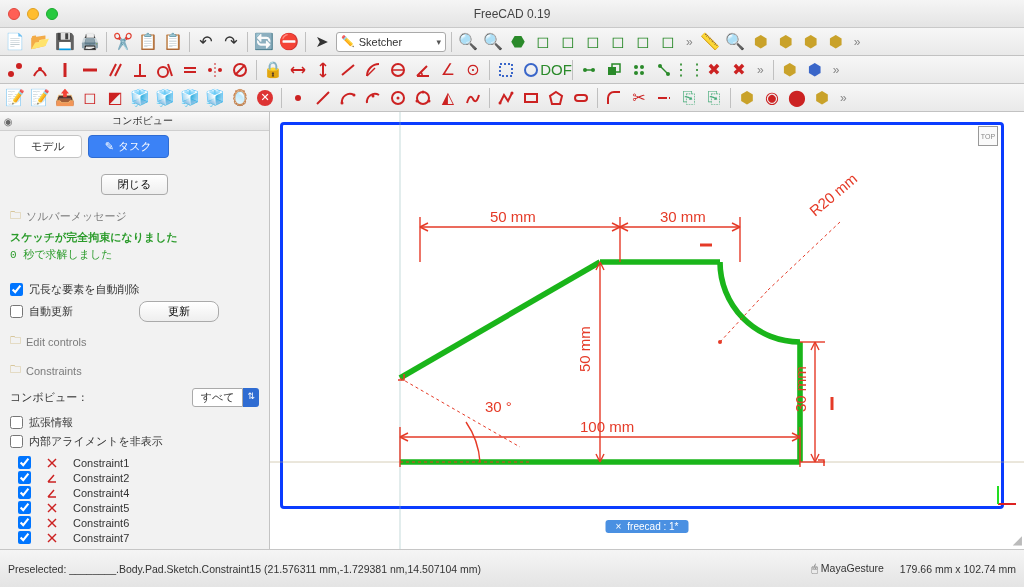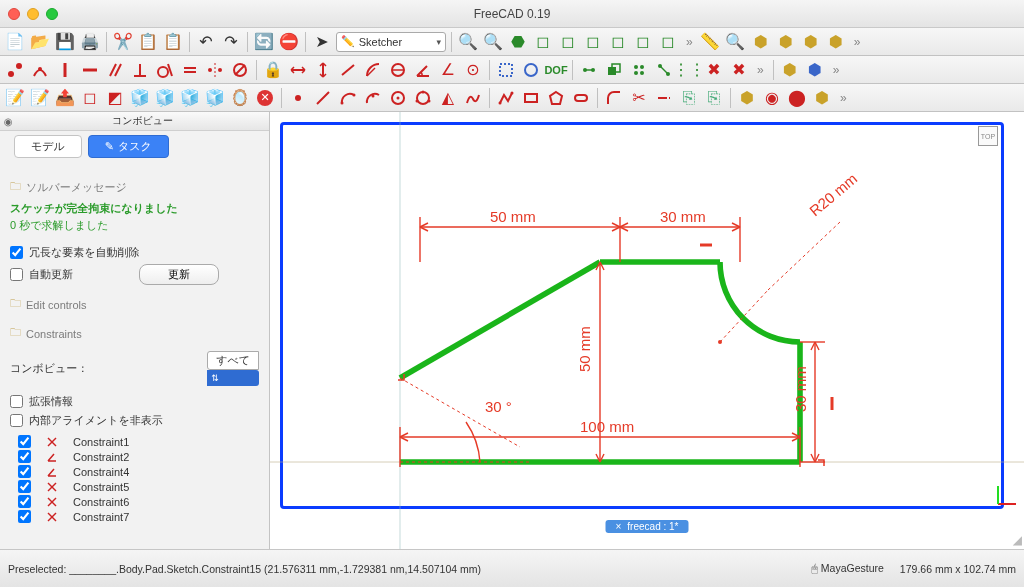--- a/index.html
+++ b/index.html
@@ -31,21 +31,21 @@
 .panel-title .lbl { flex:1; }
 .panel-tabs { display:flex; padding:4px 14px; gap: 6px; }
 .ptab { padding: 3px 16px; border-radius: 4px; background:#fff; border:1px solid #c4c4c4; font-size:11px; }
 .ptab.active { background: #3b82f6; color:#fff; border-color:#2f6cd2; }
 .panel-body { flex:1; overflow:auto; padding: 6px 10px; font-size:11px; }
 .close-box { text-align:center; margin: 6px 0 12px; }
 .close-btn { padding: 2px 16px; border:1px solid #aaa; border-radius:4px; background:linear-gradient(#fff,#eee); font-size:11px; }
 .sect-head { color:#7c7c7c; margin: 10px 0 4px; display:flex; align-items:center; gap:5px; }
 .sect-head .folder { color:#c0a050; }
 .solver-ok { color: #2a9b2a; font-weight:bold; margin: 2px 0; }
-.solver-note { color: #2a9b2a; margin-bottom:12px; }
+.solver-note { color: #2a9b2a; margin-bottom:20px;font-family:Liberation Mono, monospace; }
 .check-row { display:flex; align-items:center; gap:6px; margin: 4px 0; }
 .check-row input { margin:0; }
 .btn-update { margin-left: 60px; padding: 2px 28px; border:1px solid #aaa; border-radius:8px; background:linear-gradient(#fff,#eee); font-size:11px;text-align:center; }
 .filter-row { display:flex; align-items:center; gap: 8px; margin: 8px 0; }
 .filter-row .sel-arrows { background:#2f6cd2; color:#fff; border-radius:0 3px 3px 0; padding:0 4px; font-size:9px; line-height:16px; }
 .constraint-list { margin-top: 6px; }
 .constraint-item { display:flex; align-items:center; gap:14px; padding: 1px 8px; }
 .constraint-item input { margin:0; }
 .constraint-item .ico { width:14px; display:inline-flex; justify-content:center; }
 
@@ -286,21 +286,21 @@
       <svg width="18" height="18">
         <rect x="3" y="3" width="12" height="12" stroke="#3a66c9" fill="none" stroke-width="2" stroke-dasharray="2"></rect>
       </svg>
     </div>
   <div class="tb-btn">
       <svg width="18" height="18">
         <circle cx="9" cy="9" r="6" stroke="#3a66c9" fill="none" stroke-width="2"></circle>
       </svg>
     </div>
   <div class="tb-btn">
-      <span class="tb-icon" style="color:#2a8a2a;font-size:11px;font-weight:bold">DOF</span>
+      <span class="tb-icon" style="color:#2a8a2a;font-size:15px;font-weight:normal">DOF</span>
     </div>
   <div class="tb-sep"></div>
   <div class="tb-btn">
       <svg width="18" height="18">
         <circle cx="5" cy="9" r="2" fill="#2a8a2a"></circle>
         <circle cx="13" cy="9" r="2" fill="#2a8a2a"></circle>
         <line x1="5" y1="9" x2="13" y2="9" stroke="#2a8a2a" stroke-width="1.5"></line>
       </svg>
     </div>
   <div class="tb-btn">
@@ -491,20 +491,23 @@
       <span class="gear">◉</span>
       <span class="lbl">コンボビュー</span>
     </div>
     <div class="panel-tabs">
       <div class="ptab">モデル</div>
       <div class="ptab active">
         <span style="margin-right:4px">✎</span><span>タスク</span>
       </div>
     </div>
     <div class="panel-body">
+      <div class="close-box">
+        <button class="close-btn">閉じる</button>
+      </div>
       <div class="sect-head">
         <span class="folder">🗀</span>
         <span>ソルバーメッセージ</span>
       </div>
       <div class="solver-ok">スケッチが完全拘束になりました</div>
       <div class="solver-note">0 秒で求解しました</div>
       <div class="check-row">
         <input type="checkbox" checked="" style="">
         <span>冗長な要素を自動削除</span>
       </div>
@@ -519,21 +522,21 @@
         <span>Edit controls</span>
       </div>
 
       <div class="sect-head">
         <span class="folder">🗀</span>
         <span>Constraints</span>
       </div>
 
       <div class="filter-row">
         <span>コンボビュー：</span>
-        <div style="display:flex;margin-left:auto;flex-direction:column;">
+        <div style="display:flex;margin-left:auto;">
           <div style="border:1px solid #aaa;border-radius:3px 0 0 3px;padding:1px 8px;background:#fff;">すべて</div>
           <div class="sel-arrows">⇅</div>
         </div>
       </div>
       <div class="check-row">
         <input type="checkbox" style="">
         <span>拡張情報</span>
       </div>
       <div class="check-row">
         <input type="checkbox" style="">

